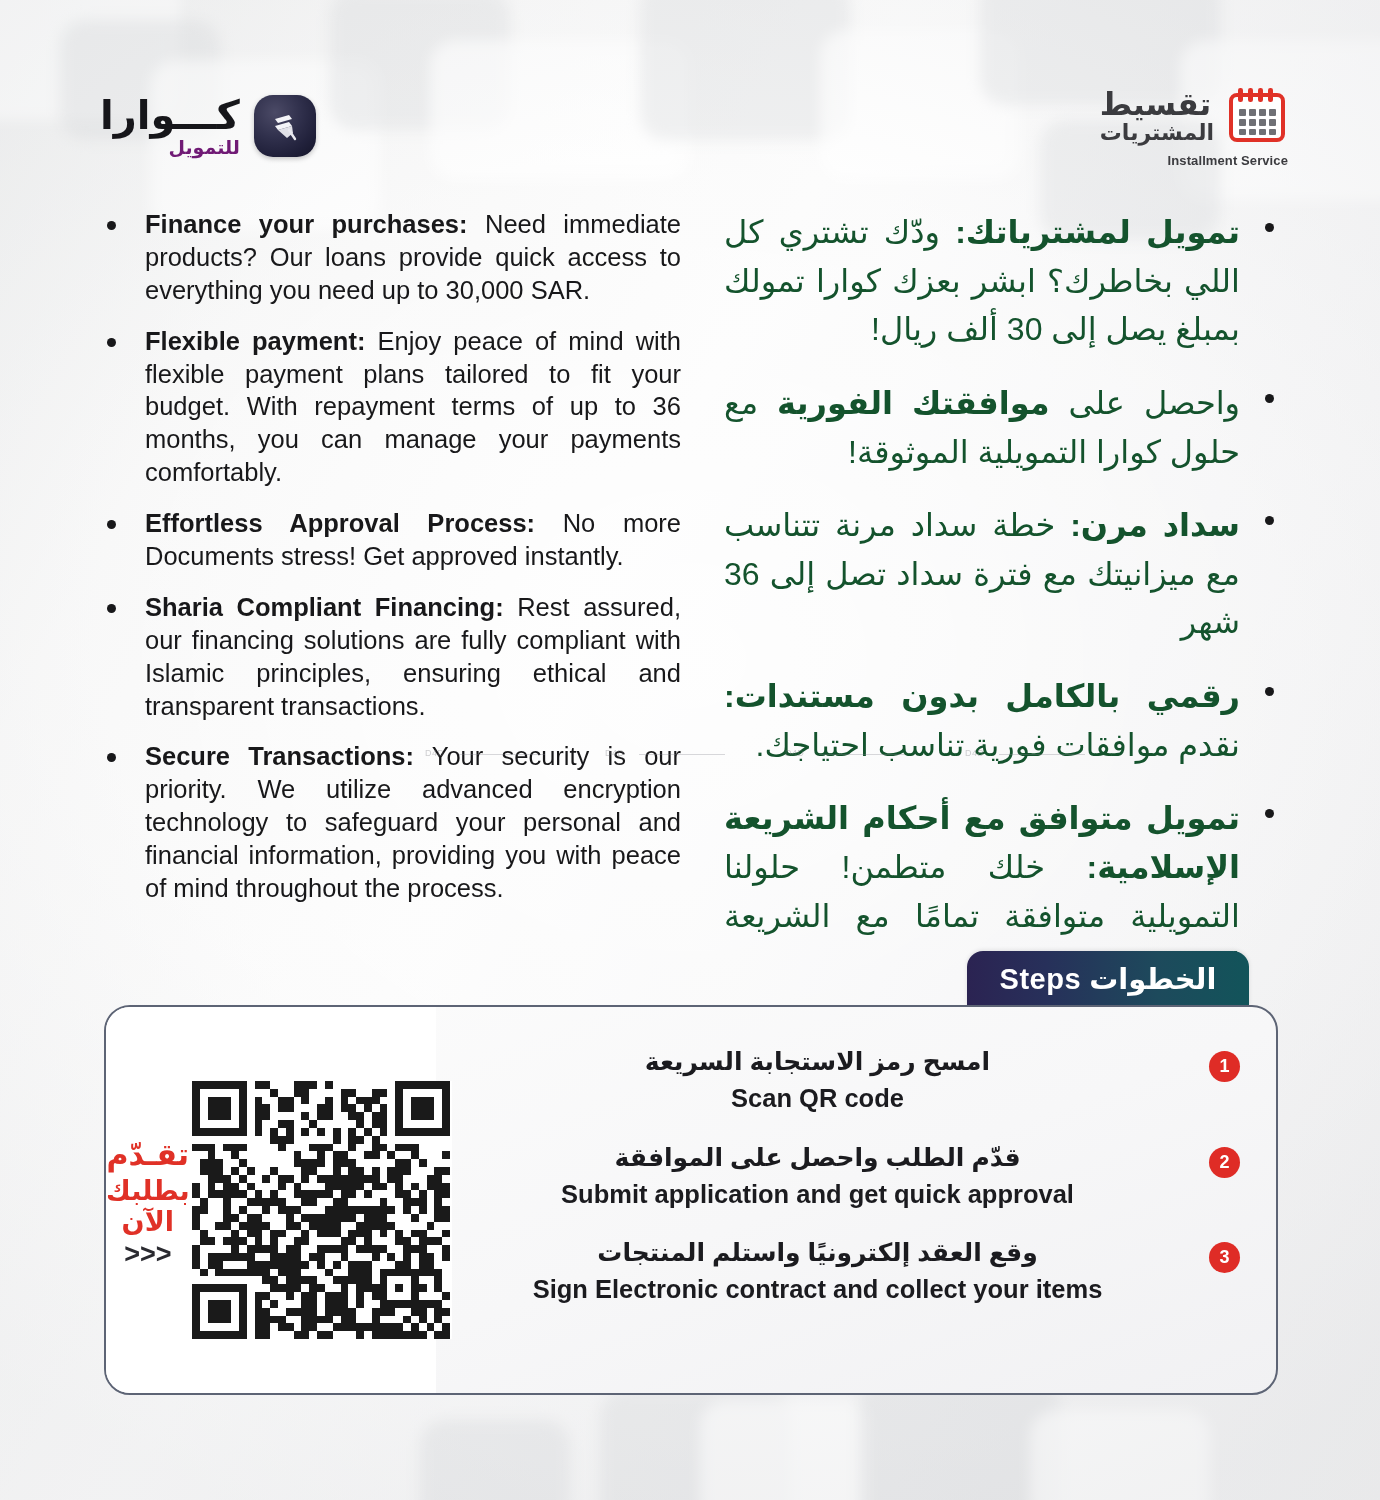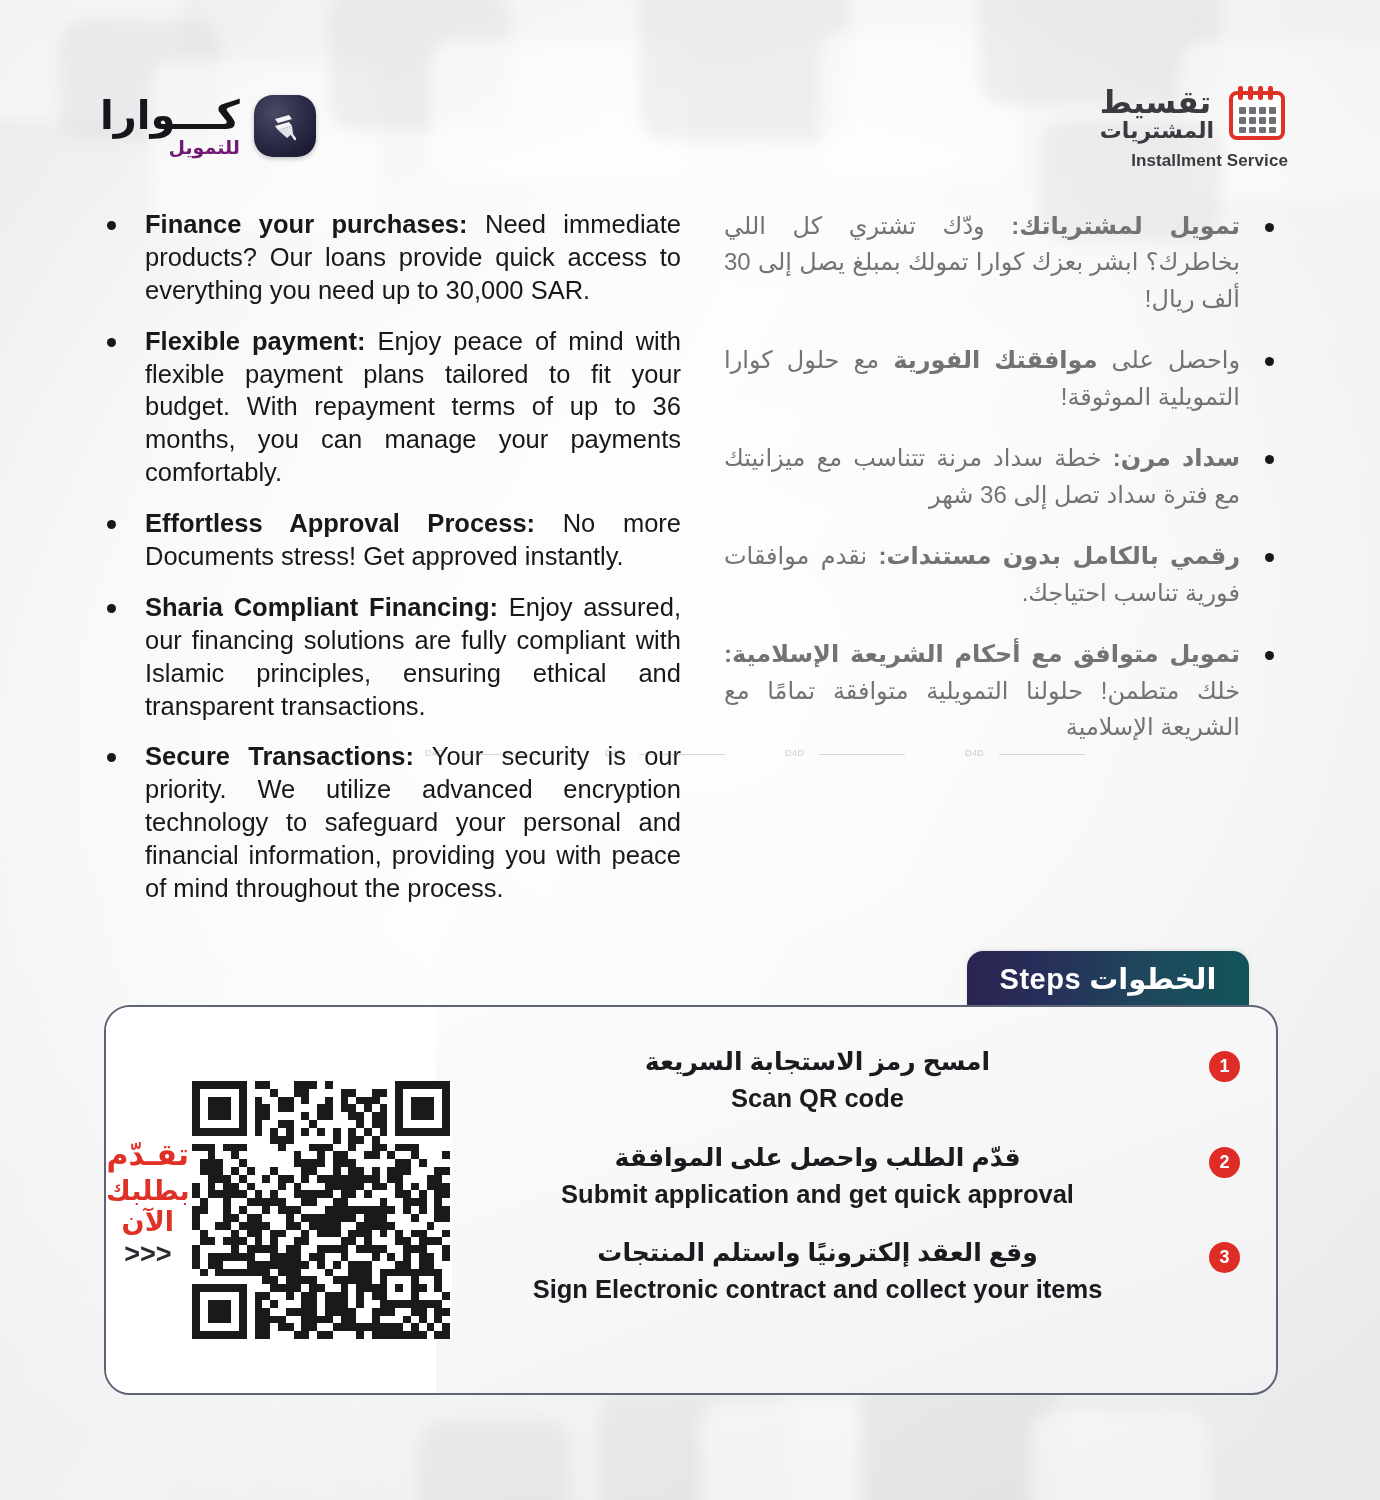--- a/index.html
+++ b/index.html
@@ -116,21 +116,21 @@
     color: #3b3b3f;
     letter-spacing: 0px;
   }
   .inst-ar-2 {
     font-size: 22px;
     font-weight: 700;
     color: #3b3b3f;
     margin-top: 2px;
   }
   .inst-en {
-    font-size: 17px;
+    font-size: 13px;
     font-weight: 700;
     color: #3b3b3f;
     margin-top: 7px;
     letter-spacing: 0.1px;
   }
   .cal-icon { display:block; }
 
   
   .content {
     position: absolute;
@@ -171,23 +171,23 @@
     border-radius: 50%;
     background: #18181a;
   }
   .col-en li b { font-weight: 700; }
 
   
   .col-ar li {
     position: relative;
     padding-right: 44px;
     margin-bottom: 25px;
-    font-size: 24px;
+    font-size: 32px;
     line-height: 1.52;
-    color: #737373;
+    color: #14532d;
     direction: rtl;
     text-align: justify;
   }
   .col-ar li::before {
     content: "";
     position: absolute;
     right: 10px;
     top: 15px;
     width: 9px;
     height: 9px;
@@ -409,21 +409,21 @@
 
 </div>
 
 <div class="content">
 
   <div class="col-en">
     <ul class="bullets">
       <li><b>Finance your purchases:</b><span> Need immediate products? Our loans provide quick access to everything you need up to 30,000 SAR.</span></li>
       <li><b>Flexible payment:</b><span> Enjoy peace of mind with flexible payment plans tailored to fit your budget. With repayment terms of up to 36 months, you can manage your payments comfortably.</span></li>
       <li><b>Effortless Approval Process:</b><span> No more Documents stress! Get approved instantly.</span></li>
-      <li><b>Sharia Compliant Financing:</b><span> Enjoy assured, our financing solutions are fully compliant with Islamic principles, ensuring ethical and transparent transactions.</span></li>
+      <li><b>Sharia Compliant Financing:</b><span> Rest assured, our financing solutions are fully compliant with Islamic principles, ensuring ethical and transparent transactions.</span></li>
       <li><b>Secure Transactions:</b><span> Your security is our priority. We utilize advanced encryption technology to safeguard your personal and financial information, providing you with peace of mind throughout the process.</span></li>
     </ul>
   </div>
 
   <div class="col-ar">
     <ul class="bullets">
       <li><b>تمويل لمشترياتك:</b><span> ودّك تشتري كل اللي بخاطرك؟ ابشر بعزك كوارا تمولك بمبلغ يصل إلى 30 ألف ريال!</span></li>
       <li><span>واحصل على </span><b>موافقتك الفورية</b><span> مع حلول كوارا التمويلية الموثوقة!</span></li>
       <li><b>سداد مرن:</b><span> خطة سداد مرنة تتناسب مع ميزانيتك مع فترة سداد تصل إلى 36 شهر</span></li>
       <li><b>رقمي بالكامل بدون مستندات:</b><span> نقدم موافقات فورية تناسب احتياجك.</span></li>

